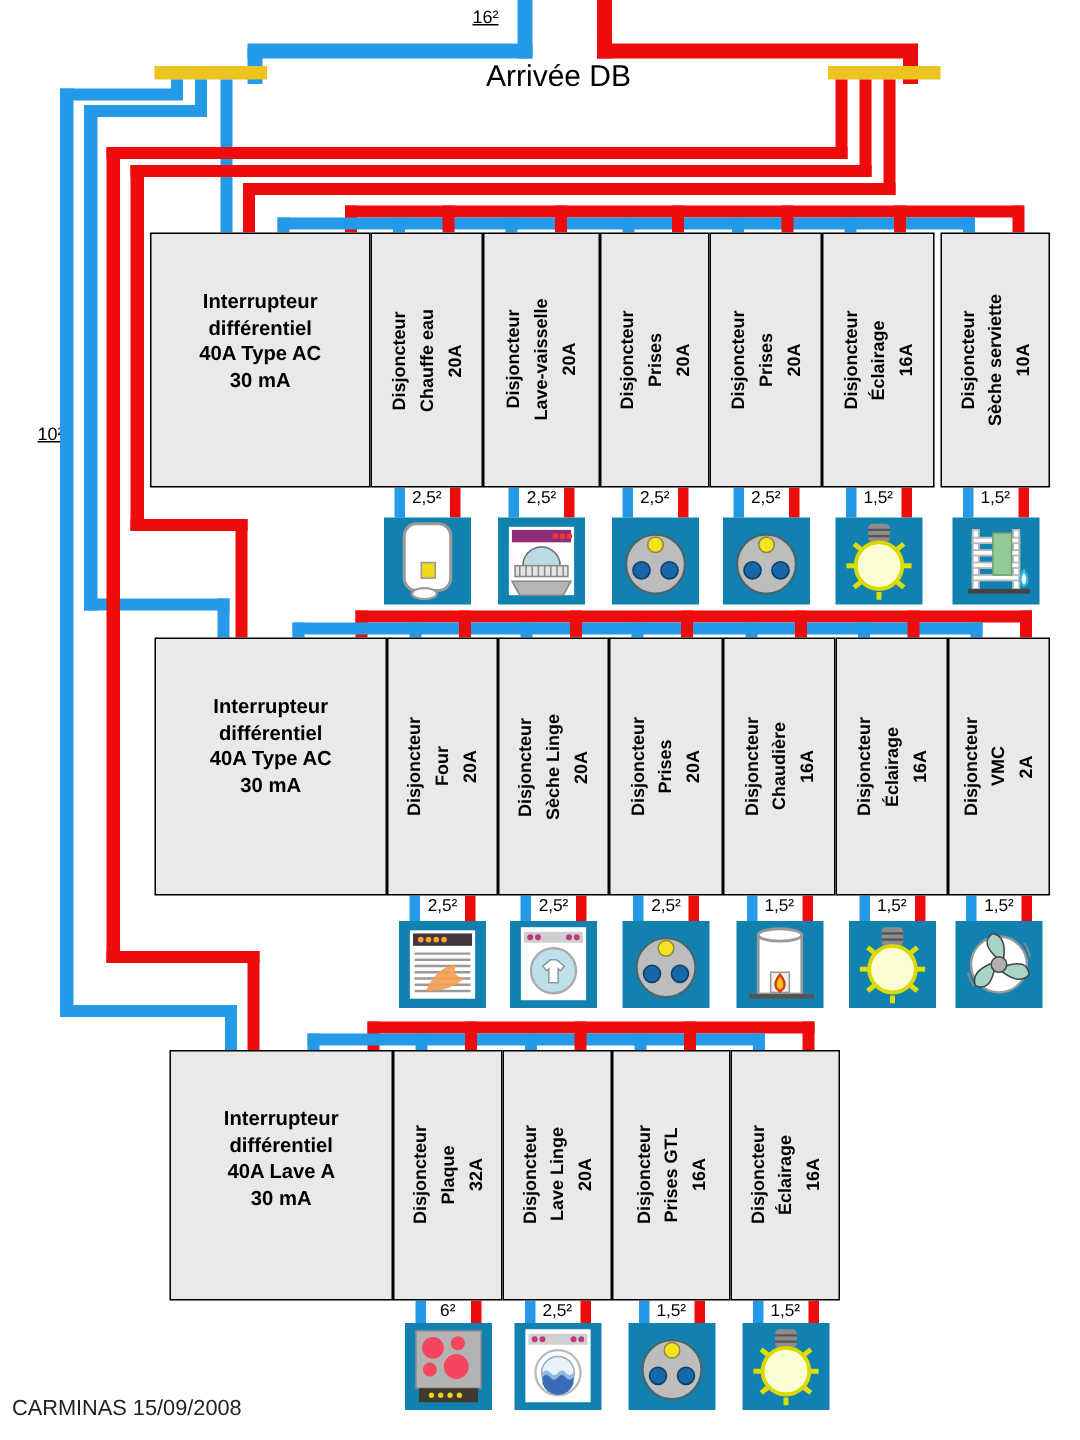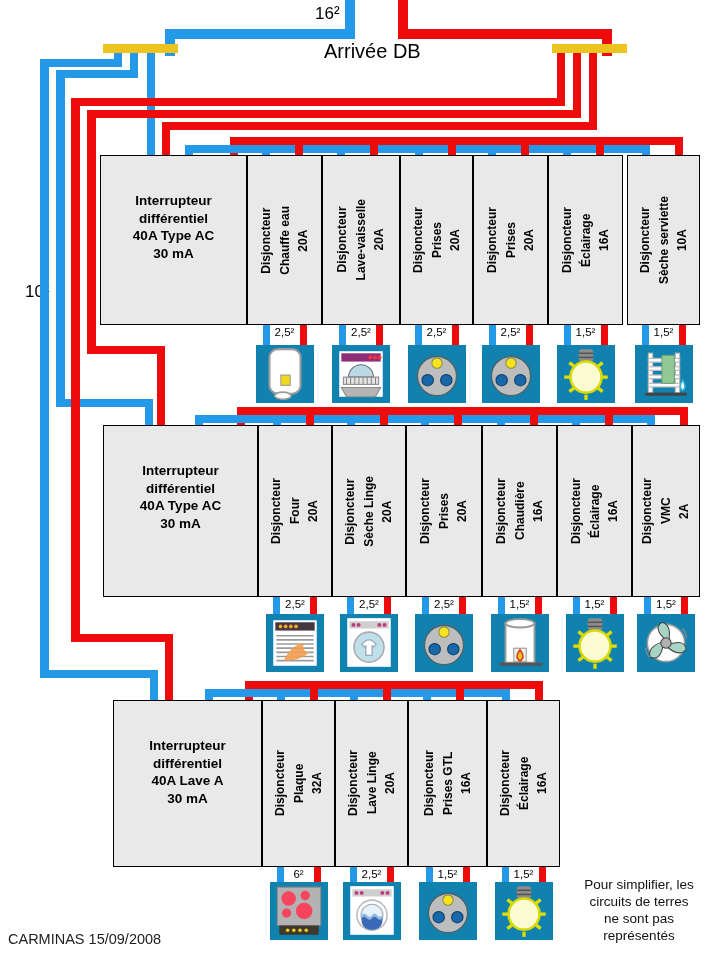--- a/index.html
+++ b/index.html
@@ -11,21 +11,21 @@
          font-weight:bold;font-size:13.5px;line-height:1.3;padding-top:36px;}
   .brk{display:flex;align-items:center;justify-content:center;}
   .brk .vtxt{writing-mode:vertical-rl;transform:rotate(180deg);text-align:center;
          font-weight:bold;font-size:12px;line-height:1.55;white-space:pre;}
   .lbl{position:absolute;color:#000;}
   .gauge{position:absolute;font-size:11.5px;background:#fff;padding:0 2px;transform:translateX(-50%);
          white-space:nowrap;}
   .appl{position:absolute;width:58px;height:58px;background:#1182b0;}
   .appl svg{display:block;width:100%;height:100%;}
   .title{font-size:20px;}
-  .feed{font-size:17px;}
+  .feed{font-size:12px;text-decoration:underline;}
   .credit{font-size:14.5px;color:#222;}
   .note{position:absolute;text-align:center;font-size:13.5px;line-height:1.25;color:#111;}
 </style>
 </head>
 <body>
 
 <svg width="0" height="0" style="position:absolute">
   <defs>
     <symbol id="sym-socket" viewBox="0 0 56 56">
       <circle cx="28" cy="30" r="19" fill="#bdbdbd" stroke="#49656e" stroke-width="1.5"></circle>
@@ -437,19 +437,13 @@
         <div class="vtxt"><div>Disjoncteur</div><div>Éclairage</div><div>16A</div></div>
       </div>
       <div class="gauge" style="left: 523.5px; top: 868px;">1,5²</div>
       <div class="appl" style="left: 495px; top: 882px; background: rgb(17, 130, 176);">
         <svg viewBox="0 0 56 56">
           <use href="#sym-bulb"></use>
         </svg>
       </div>
     </div>
   <div class="lbl credit" style="left:8px;top:931px;">CARMINAS 15/09/2008</div>
-  <div class="note" style="left:560px;top:877px;width:158px;">
-    <div>Pour simplifier, les</div>
-    <div>circuits de terres</div>
-    <div>ne sont pas</div>
-    <div>représentés</div>
-  </div>
 </div>
 
 </body></html>

